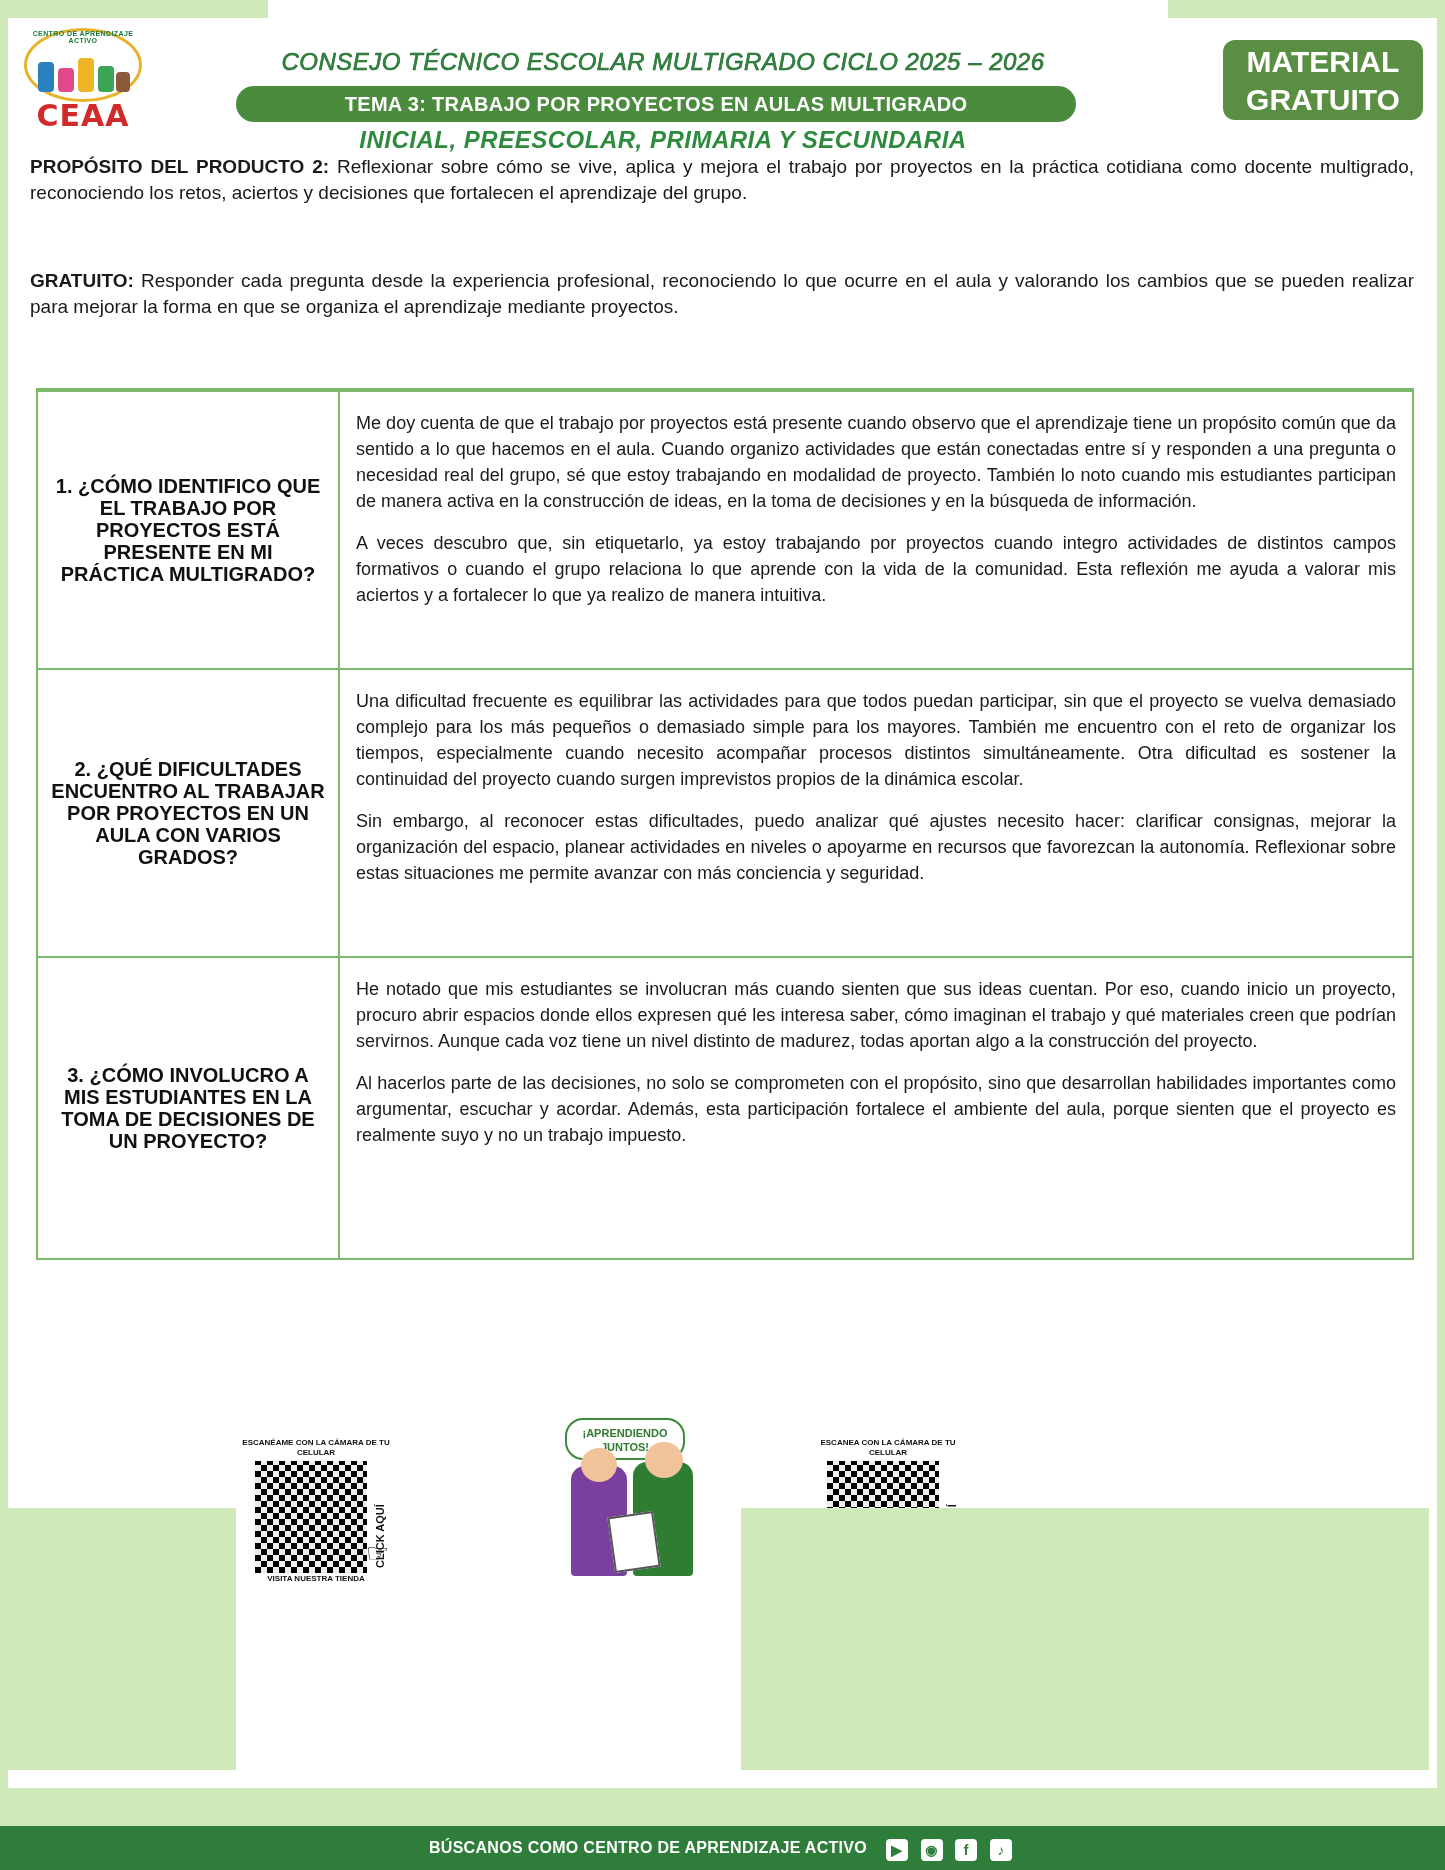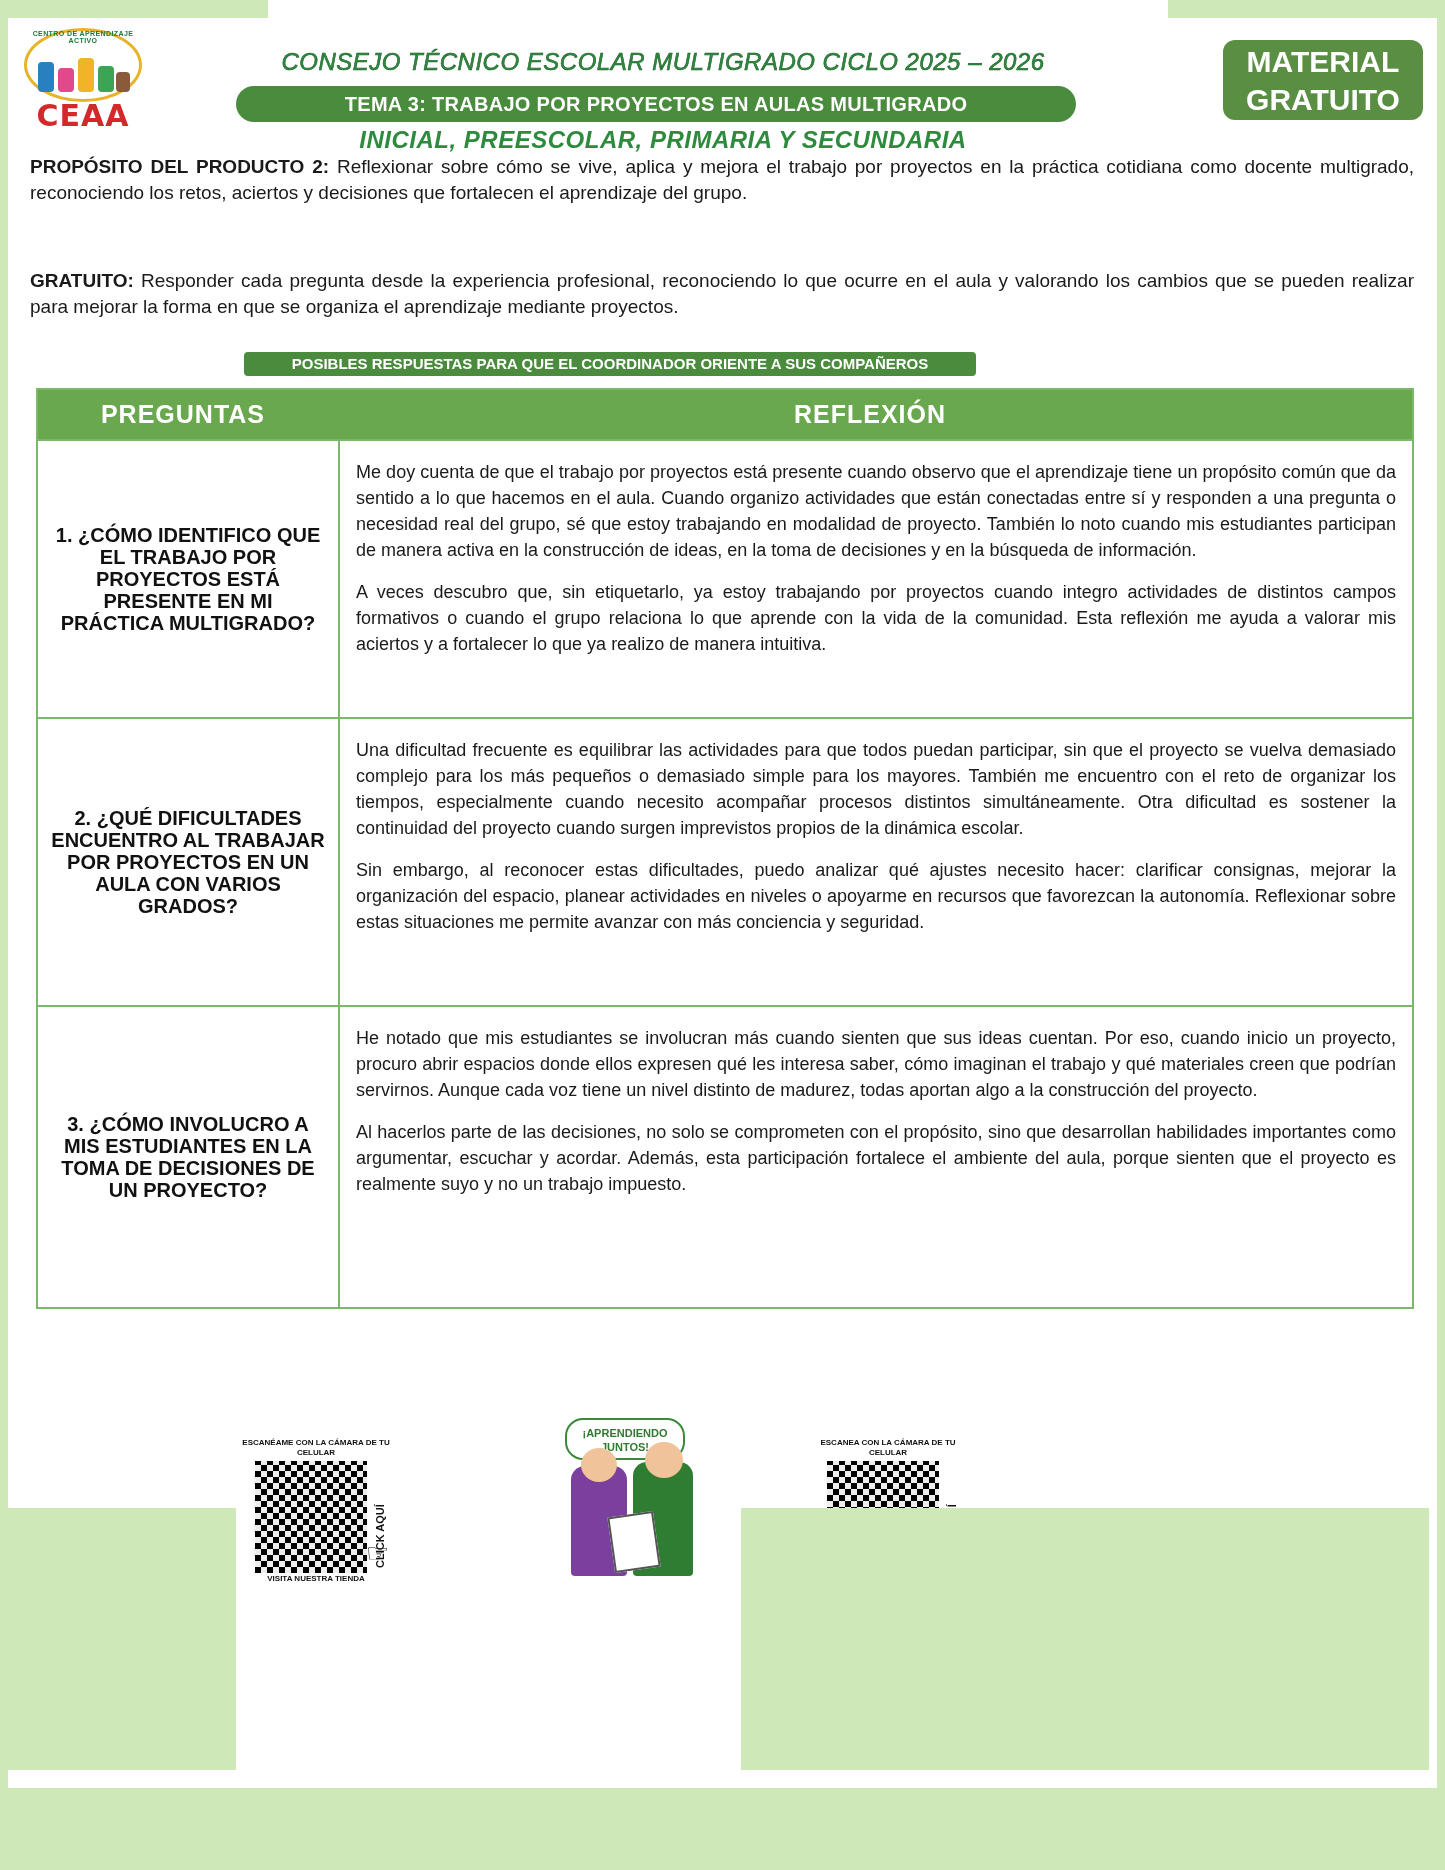--- a/index.html
+++ b/index.html
@@ -195,27 +195,22 @@
     </div>
 
     <div class="para" id="p-proposito">
       <b>PROPÓSITO DEL PRODUCTO 2:</b><span> Reflexionar sobre cómo se vive, aplica y mejora el trabajo por proyectos en la práctica cotidiana como docente multigrado, reconociendo los retos, aciertos y decisiones que fortalecen el aprendizaje del grupo.</span>
     </div>
 
     <div class="para" id="p-actividad">
       <b>GRATUITO:</b><span> Responder cada pregunta desde la experiencia profesional, reconociendo lo que ocurre en el aula y valorando los cambios que se pueden realizar para mejorar la forma en que se organiza el aprendizaje mediante proyectos.</span>
     </div>
 
-    <div class="bar-posibles">POSIBLES RESPUESTAS PARA QUE EL COORDINADOR ORIENTE A SUS COMPAÑEROS</div>
 
     <div class="table">
-      <div class="thead">
-        <div class="th1">PREGUNTAS</div>
-        <div class="th2">REFLEXIÓN</div>
-      </div>
 
       <div class="trow r1">
         <div class="cq">1. ¿CÓMO IDENTIFICO QUE EL TRABAJO POR PROYECTOS ESTÁ PRESENTE EN MI PRÁCTICA MULTIGRADO?</div>
         <div class="ca">
           <p>Me doy cuenta de que el trabajo por proyectos está presente cuando observo que el aprendizaje tiene un propósito común que da sentido a lo que hacemos en el aula. Cuando organizo actividades que están conectadas entre sí y responden a una pregunta o necesidad real del grupo, sé que estoy trabajando en modalidad de proyecto. También lo noto cuando mis estudiantes participan de manera activa en la construcción de ideas, en la toma de decisiones y en la búsqueda de información.</p>
           <p>A veces descubro que, sin etiquetarlo, ya estoy trabajando por proyectos cuando integro actividades de distintos campos formativos o cuando el grupo relaciona lo que aprende con la vida de la comunidad. Esta reflexión me ayuda a valorar mis aciertos y a fortalecer lo que ya realizo de manera intuitiva.</p>
         </div>
       </div>
 
       <div class="trow r2">
@@ -265,13 +260,22 @@
         <div class="clickhere" style="left:128px;top:130px;">CLICK AQUÍ</div>
         <div class="hand" style="left:120px;top:100px;">☞</div>
       </div>
 
     </div>
   </div>
 
   <div class="green-left"></div>
   <div class="green-right"></div>
 
+  <div class="footerbar">
+    <span>BÚSCANOS COMO CENTRO DE APRENDIZAJE ACTIVO</span>
+    <span class="socials">
+      <span class="soc">▶</span>
+      <span class="soc">◉</span>
+      <span class="soc">f</span>
+      <span class="soc">♪</span>
+    </span>
+  </div>
 </div>
 
 </body></html>

